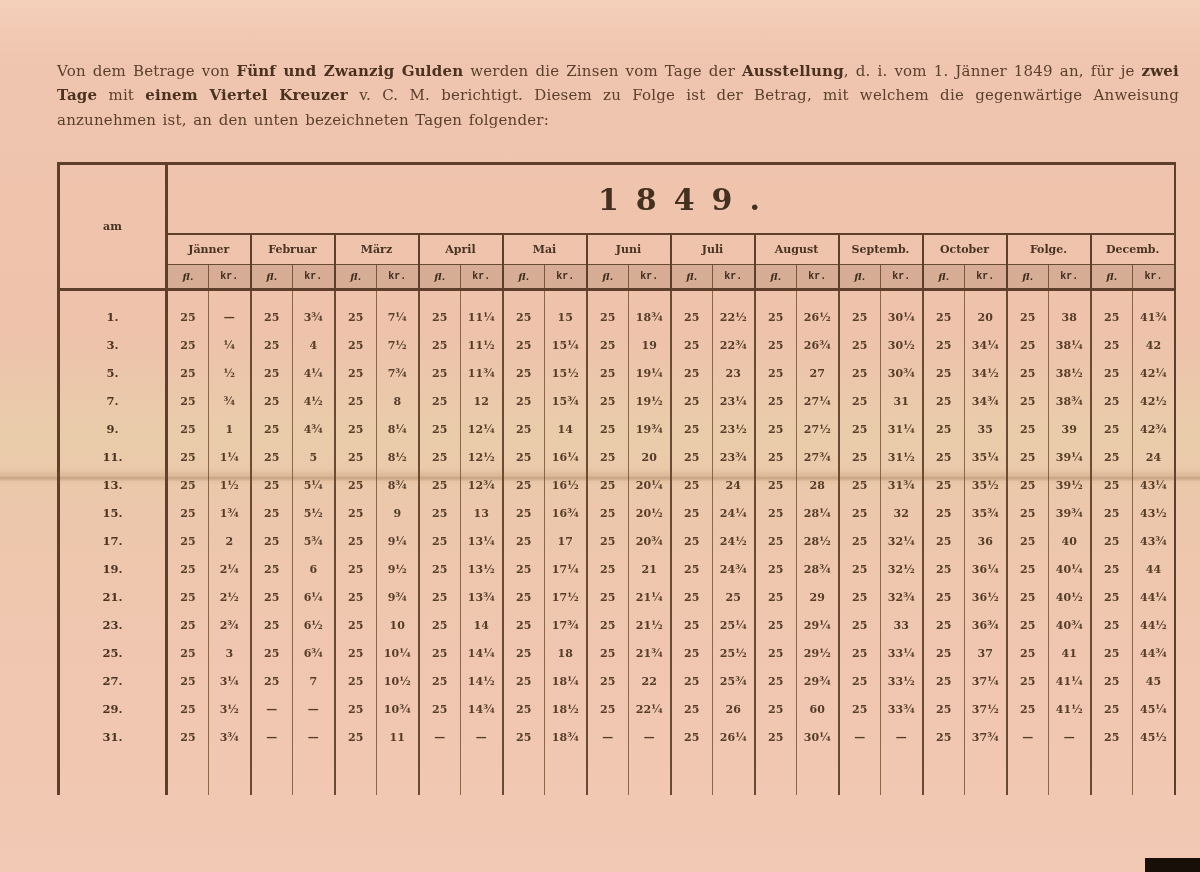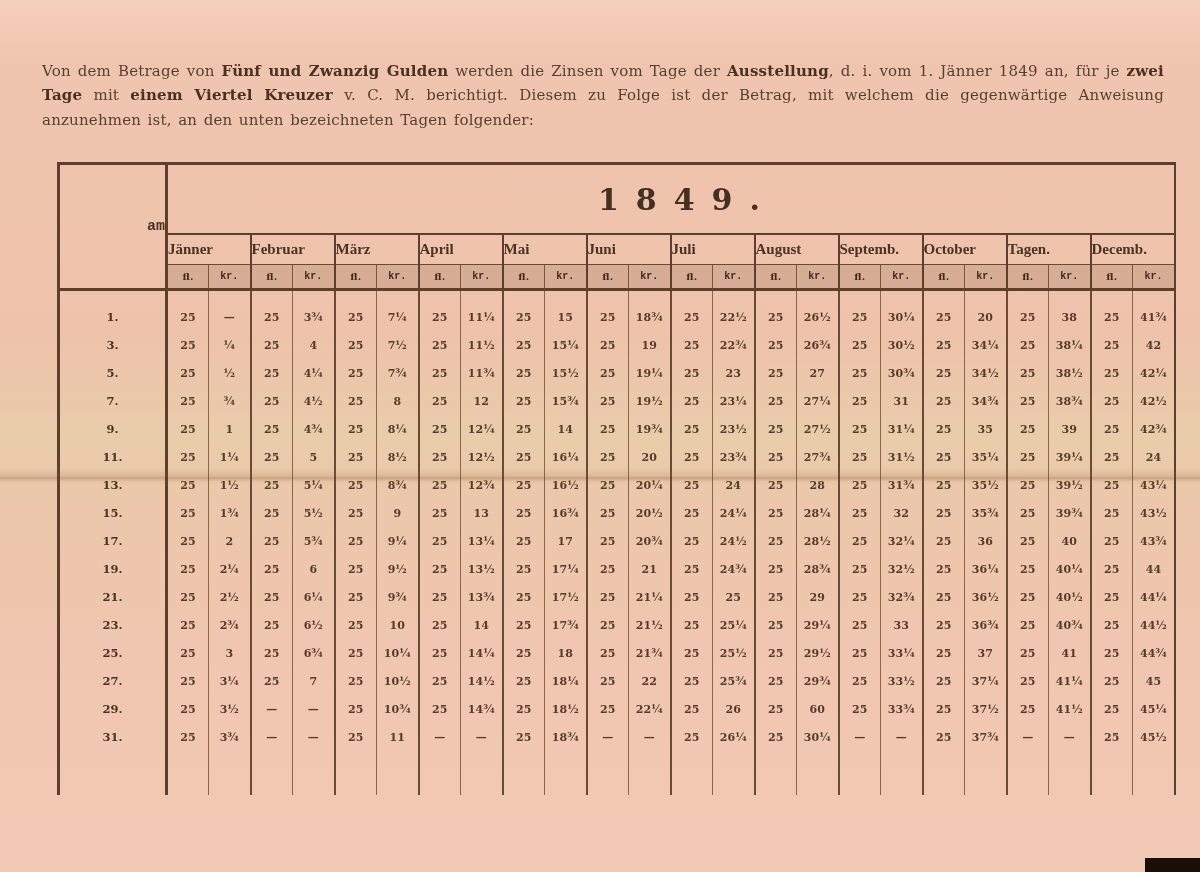--- a/index.html
+++ b/index.html
@@ -11,55 +11,55 @@
     color:#503823;
   }
   .content{position:absolute;inset:0;filter:blur(0.3px);}
   
   .crease{
     position:absolute;left:0;top:468px;width:1200px;height:18px;
     background:linear-gradient(180deg,rgba(150,110,60,0) 0%,rgba(140,100,55,0.16) 45%,rgba(100,65,30,0.28) 55%,rgba(150,110,60,0.06) 75%,rgba(150,110,60,0) 100%);
     pointer-events:none;
   }
   .intro{
-    position:absolute;left:42px;top:44px;width:1122px;
+    position:absolute;left:57px;top:44px;width:1122px;
     font-size:15px;line-height:1.62;text-align:justify;
     color:#5a3f2c;letter-spacing:0.2px;word-spacing:1.5px;
   }
   .intro b{color:#4a3120;}
   .tablewrap{position:absolute;left:57px;top:162px;}
   table.interest{
     border-collapse:collapse;table-layout:fixed;
     width:1116px;
     border-top:3px solid #5d3f2b;
     border-left:3px solid #5d3f2b;
     border-right:2px solid #5d3f2b;
     color:#543a26;
   }
   col.daycol{width:108px;}
   col.valcol{width:42px;}
   th,td{padding:0;margin:0;font-weight:bold;overflow:hidden;white-space:nowrap;}
   th.corner{
     border-right:3px solid #5d3f2b;border-bottom:3px solid #5d3f2b;
-    font-size:15px;vertical-align:middle;text-align:right;color:#4a3322;font-family:Liberation Mono, monospace;
+    font-size:11px;vertical-align:middle;text-align:center;color:#4a3322;
   }
   th.year{
     height:68px;font-size:30px;letter-spacing:17px;text-align:center;
     color:#44301f;border-bottom:2px solid #5d3f2b;padding-left:33px;
   }
   th.month{
-    height:29px;font-size:15px;text-align:left;color:#4a3322;
-    border-bottom:1px solid #6a4a33;border-left:2px solid #5d3f2b;font-family:Liberation Serif, serif;
+    height:29px;font-size:11px;text-align:center;color:#4a3322;
+    border-bottom:1px solid #6a4a33;border-left:2px solid #5d3f2b;
   }
   th.unit{
     height:23px;font-size:10px;text-align:center;color:#3f2c1d;
     border-bottom:3px solid #5d3f2b;
     background:rgba(95,63,38,0.16);
   }
-  th.unit.fl{border-left:2px solid #5d3f2b;}
+  th.unit.fl{border-left:2px solid #5d3f2b;font-style:italic;}
   th.unit.kr{border-left:1px solid #7a563c;font-family:Liberation Mono, monospace;}
   td.day{
     text-align:center;font-size:11.5px;color:#4a3322;
     border-right:3px solid #5d3f2b;height:28px;
   }
   td.val{font-size:11px;text-align:center;color:#553c28;height:28px;}
   td.val.fl{border-left:2px solid #6a4a33;}
   td.val.kr{border-left:1px solid #8a6548;}
   tr.tail td{height:44px;}
   tr:first-child td{padding-top:12px;}
@@ -114,21 +114,21 @@
               <th class="month" colspan="2">Jänner</th>
               <th class="month" colspan="2">Februar</th>
               <th class="month" colspan="2">März</th>
               <th class="month" colspan="2">April</th>
               <th class="month" colspan="2">Mai</th>
               <th class="month" colspan="2">Juni</th>
               <th class="month" colspan="2">Juli</th>
               <th class="month" colspan="2">August</th>
               <th class="month" colspan="2">Septemb.</th>
               <th class="month" colspan="2">October</th>
-              <th class="month" colspan="2">Tagen.</th>
+              <th class="month" colspan="2">Folge.</th>
               <th class="month" colspan="2">Decemb.</th>
             </tr>
           <tr>
               <th class="unit fl">fl.</th>
               <th class="unit kr">kr.</th>
               <th class="unit fl">fl.</th>
               <th class="unit kr">kr.</th>
               <th class="unit fl">fl.</th>
               <th class="unit kr">kr.</th>
               <th class="unit fl">fl.</th>

